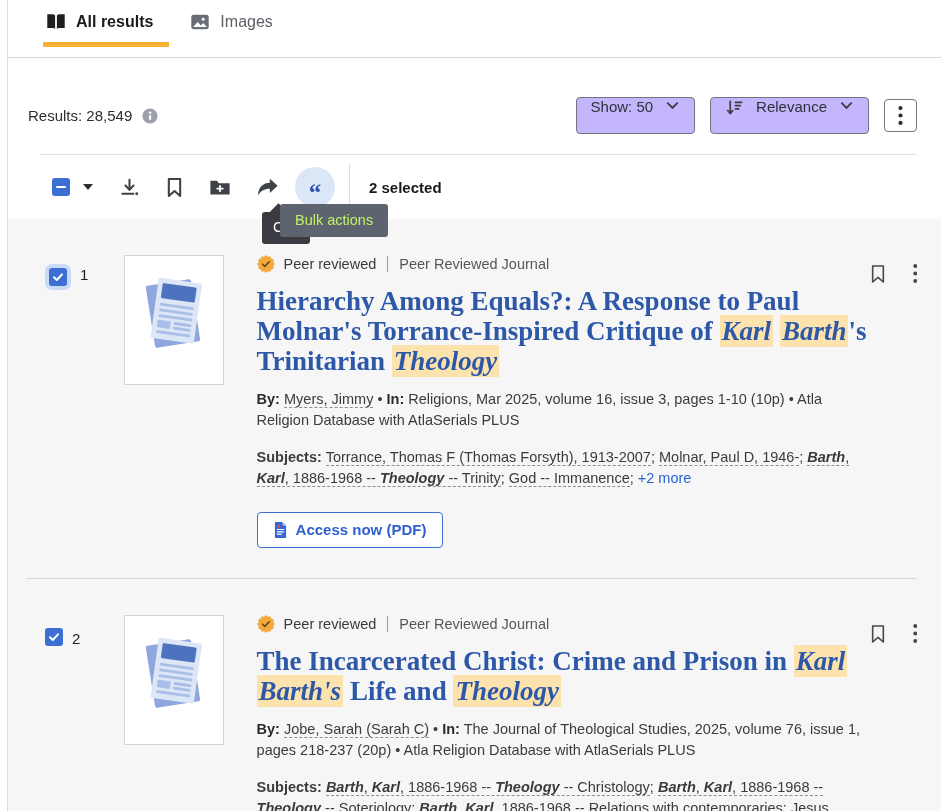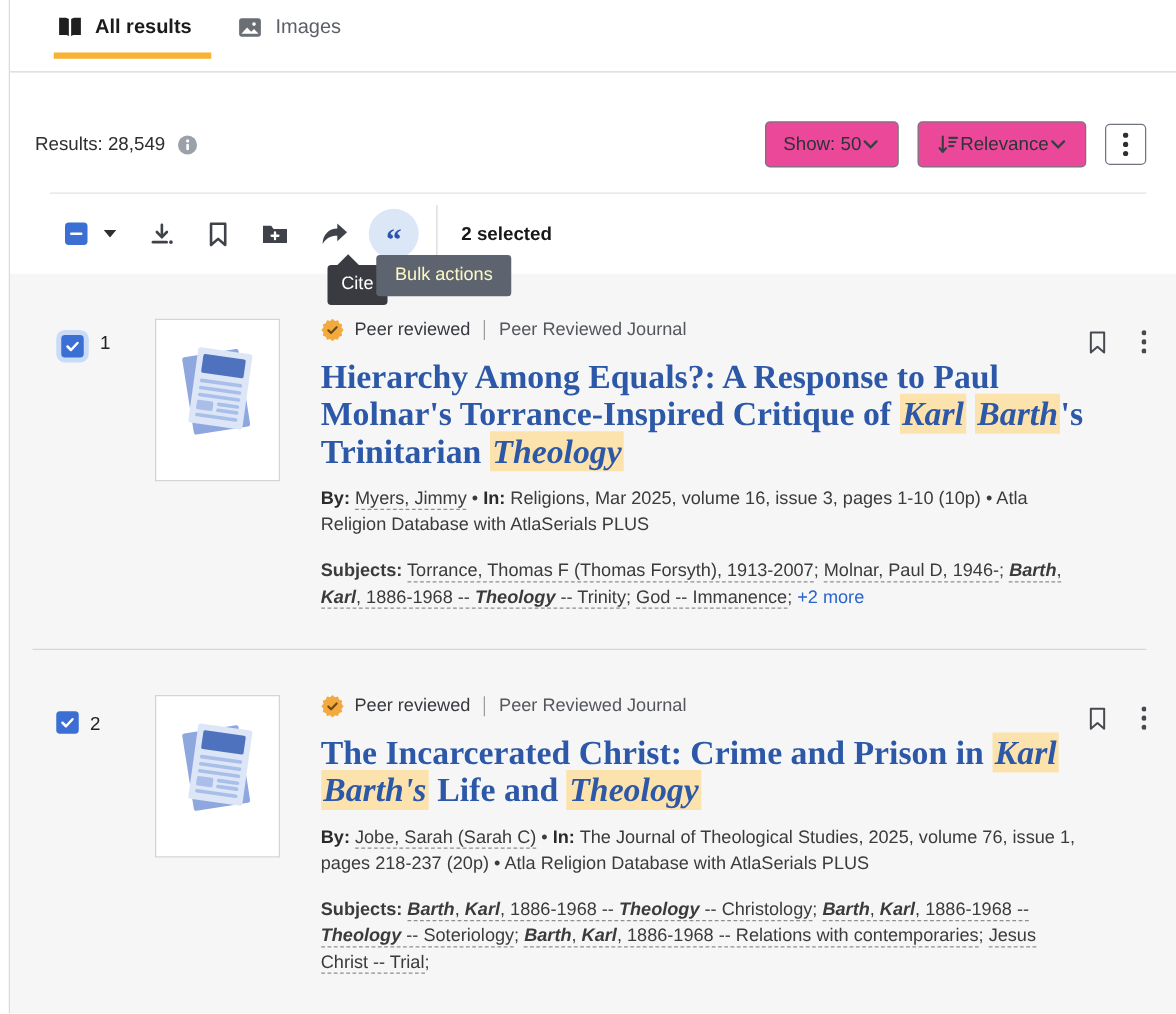--- a/index.html
+++ b/index.html
@@ -14,23 +14,23 @@
   .tab.active { font-weight:bold; color:#1b1b1b; }
   .tab.active::after { content:""; position:absolute; left:-2px; right:-16px; bottom:-2px;
     height:5px; background:var(--tab-accent,#F9B233); }
   .tab.inactive { color:#5c6066; }
   .tab .ticon { width:22px; height:22px; display:inline-flex; }
 
   
   .results-bar { display:flex; align-items:center; padding:39px 24px 0 20px; }
   .results-count { font-size:15px; color:#2e2e2e; display:flex; align-items:center; gap:10px; }
   .rb-right { margin-left:auto; display:flex; align-items:center; gap:15px; }
-  .select-btn { display:flex; align-items:center; border:1px solid #70757d;
+  .select-btn { display:flex; gap:12px; border:1px solid #70757d;
     border-radius:4px; height:37px; padding:0 14px; font-size:15px; color:#2e3238;
-    background:#ec4899; cursor:pointer; }
+    background:#c4b5fd; cursor:pointer; }
   .icon-sq-btn { width:33px; height:33px; border:1px solid #70757d; border-radius:4px;
     background:#fff; display:flex; align-items:center; justify-content:center; cursor:pointer; }
 
   .hdiv { border-top:1px solid #e2e2e2; margin:20px 24px 0 32px; }
 
   
   .toolbar { display:flex; align-items:center; padding:12px 24px 12px 44px; position:relative; height:64px; }
   .tb-ico { color:#3f4349; display:inline-flex; cursor:pointer; }
   .cb { width:18px; height:18px; border-radius:3px; background:var(--accent,#3B6FD4);
     display:inline-flex; align-items:center; justify-content:center; cursor:pointer; }
@@ -43,21 +43,21 @@
     font-family:"Liberation Serif",serif; font-weight:bold; font-size:25px;
     color:var(--accent-dark,#2b54b0); line-height:1; padding-top:10px; }
   .tb-vdiv { width:1px; height:46px; background:#d9d9d9; margin:0 19px 0 14px; }
   .selected-txt { font-size:15px; font-weight:bold; color:#17181a; }
 
   
   .tip { position:absolute; font-size:14.5px; border-radius:3px; white-space:nowrap; }
   .tip-cite { left:254px; top:57px; background:#3a3b40; color:#fff; padding:7px 11px 9px; z-index:1; }
   .tip-cite::before { content:""; position:absolute; top:-6px; left:10px; width:13px; height:13px;
     background:#3a3b40; transform:rotate(45deg); }
-  .tip-bulk { left:293px; top:49px; background:#5d6470; color:#fef9c3; padding:8px 15px 9px; z-index:2; }
+  .tip-bulk { left:272px; top:49px; background:#5d6470; color:#bef264; padding:8px 15px 9px; z-index:2; }
 
   
   .results-region { background:#f6f6f7; min-height:620px; }
   .result { display:flex; padding:36px 24px 30px 37px; }
   .result-div { border-top:1px solid #d7d7d9; margin:0 24px 0 18px; }
   .sel-col { width:80px; display:flex; align-items:flex-start; gap:9px; padding-top:9px; font-size:15px; color:#222; }
   .sel-col .num { padding-top:2px; }
   .thumb { width:100px; height:130px; background:#fff; border:1px solid #d4d4d6; padding-top:16px;
     display:flex; justify-content:center; cursor:pointer; flex:none; }
   .main-col { width:624px; margin-left:33px; }
@@ -253,20 +253,31 @@
           <span>•</span>
           <b>In:</b>
           <span>Religions, Mar 2025, volume 16, issue 3, pages 1-10 (10p)</span>
           <span>•</span>
           <span>Atla Religion Database with AtlaSerials PLUS</span>
         </div>
         <div class="subjects">
           <b>Subjects:</b>
           <span> <span class="subj"><span>Torrance, Thomas F (Thomas Forsyth), 1913-2007</span></span>; <span class="subj"><span>Molnar, Paul D, 1946-</span></span>; <span class="subj"><span class="bi">Barth</span><span>, </span><span class="bi">Karl</span><span>, 1886-1968 -- </span><span class="bi">Theology</span><span> -- Trinity</span></span>; <span class="subj"><span>God -- Immanence</span></span>; <span class="more-link">+2 more</span></span>
         </div>
+        <button class="access-btn">
+          <span style="display:inline-flex;">
+            <svg viewBox="0 0 14 17" width="13" height="16">
+                <path d="M1 0h8l4 4v13H1z" fill="#3765d2"></path>
+                <path d="M9 0l4 4H9z" fill="#9db6ea"></path>
+                <path d="M3.5 8h7M3.5 10.5h7M3.5 13h4.5" stroke="#fff" stroke-width="1.2" stroke-linecap="round"></path>
+                <circle cx="5" cy="4.5" r="1.6" fill="#e34b3c"></circle>
+              </svg>
+          </span>
+          <span>Access now (PDF)</span>
+        </button>
       </div>
       <div class="act-col">
         <span>
           <svg viewBox="0 0 18 22" width="16" height="20" fill="none" stroke="currentColor" stroke-width="1.8" stroke-linejoin="round">
               <path d="M3 2h12v18l-6-5.2L3 20z"></path>
             </svg>
         </span>
         <span>
           <svg viewBox="0 0 4 18" width="4.5" height="19" fill="currentColor">
               <circle cx="2" cy="2" r="1.9"></circle>

